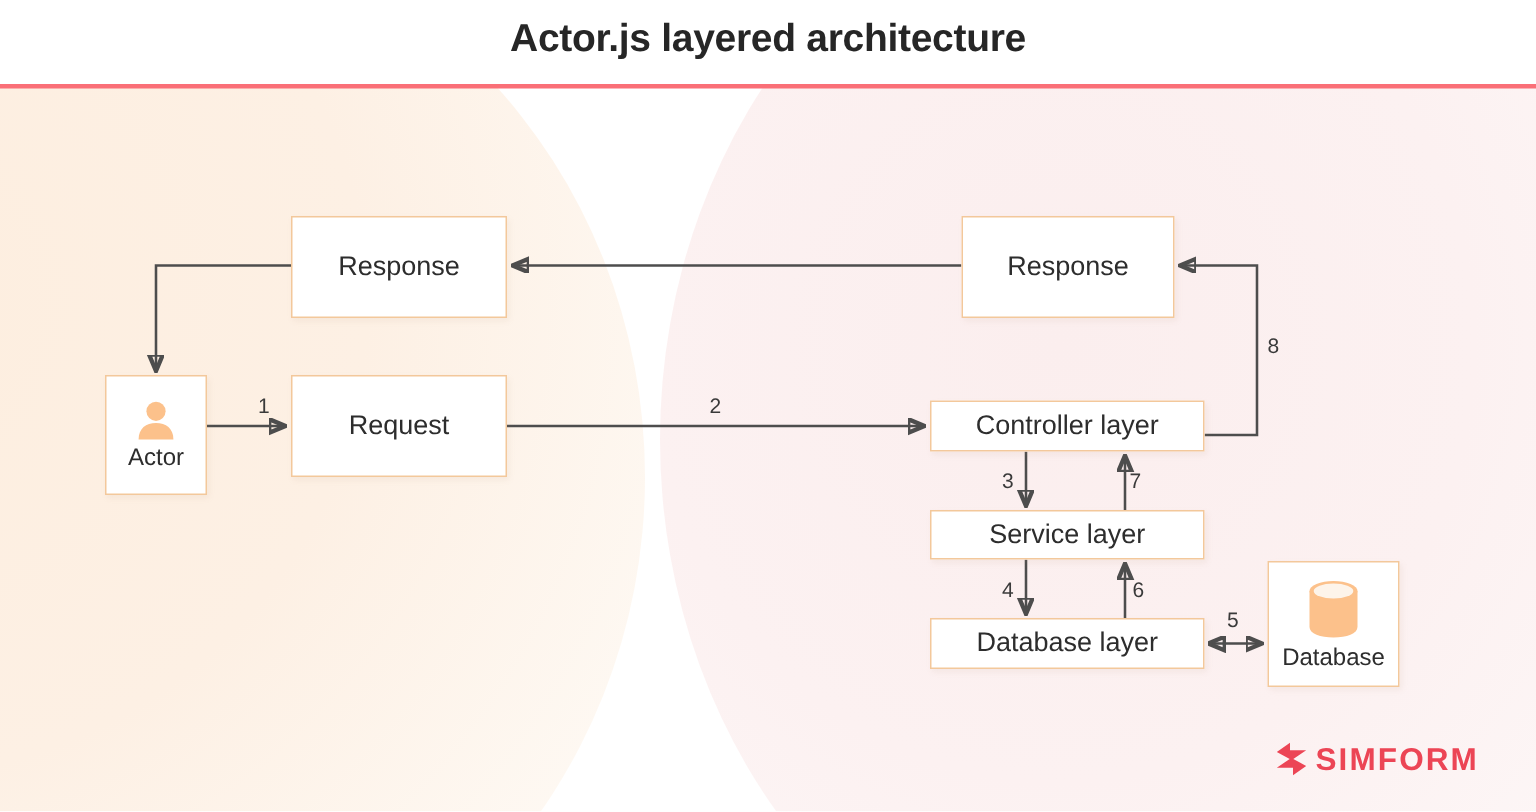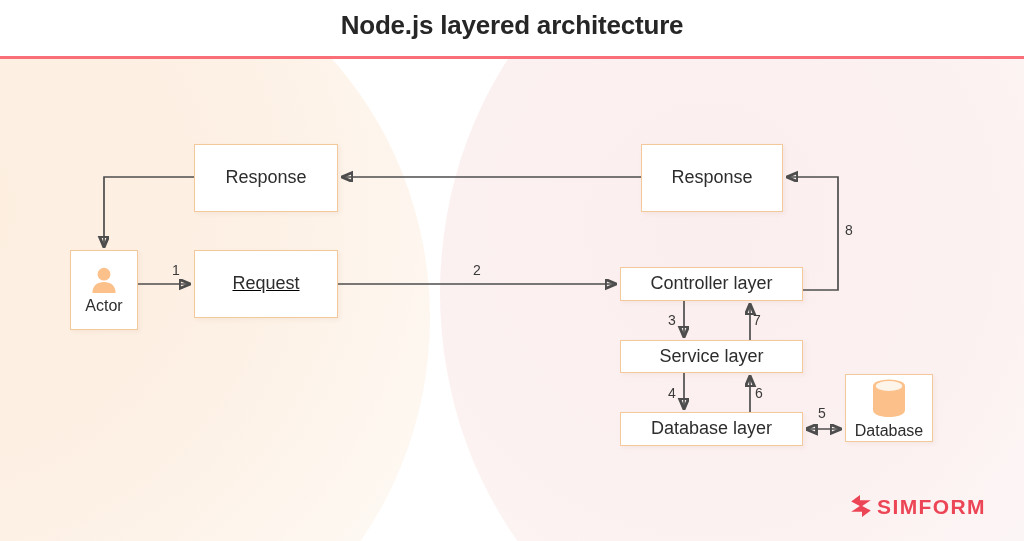--- a/index.html
+++ b/index.html
@@ -97,27 +97,27 @@
   }
   .node.icon-node {
     flex-direction: column;
     justify-content: center;
     gap: 3px;
   }
   .node.icon-node .label { font-size: 16px; }
 
   
   #node-response  { left:194px; top:144px; width:144px; height:68px; }
-  #node-request   { left:194px; top:250px; width:144px; height:68px;text-decoration:underline; }
+  #node-request   { left:194px; top:250px; width:144px; height:68px; }
   #node-actor     { left:70px;  top:250px; width:68px;  height:80px; }
   #node-resource  { left:641px; top:144px; width:142px; height:68px; }
   #node-controller{ left:620px; top:267px; width:183px; height:34px; }
   #node-service   { left:620px; top:340px; width:183px; height:33px;align-items:center; }
   #node-dblayer   { left:620px; top:412px; width:183px; height:34px; }
-  #node-database  { left:845px; top:374px; width:88px;  height:68px; }
+  #node-database  { left:845px; top:374px; width:88px;  height:84px; }
 
   
   .actor-icon { width: 30px; height: 28px; display:block; }
   .db-icon    { width: 40px; height: 42px; display:block; }
 
   
   .step {
     position: absolute;
     font-size: 14px;
     color: #3a3a3a;
@@ -151,21 +151,21 @@
     letter-spacing: 1.4px;
     line-height: 1;
   }
 </style>
 </head>
 <body>
 
 <div id="stage">
 
   <div class="header">
-    <div class="page-title">Node.js layered architecture</div>
+    <div class="page-title">Actor.js layered architecture</div>
   </div>
   <div class="accent-rule"></div>
 
   <div class="canvas">
     <div class="blob-left"></div>
     <div class="blob-right"></div>
   </div>
 
   <svg id="wires" viewBox="0 0 1024 541" xmlns="http://www.w3.org/2000/svg">
     <defs>

